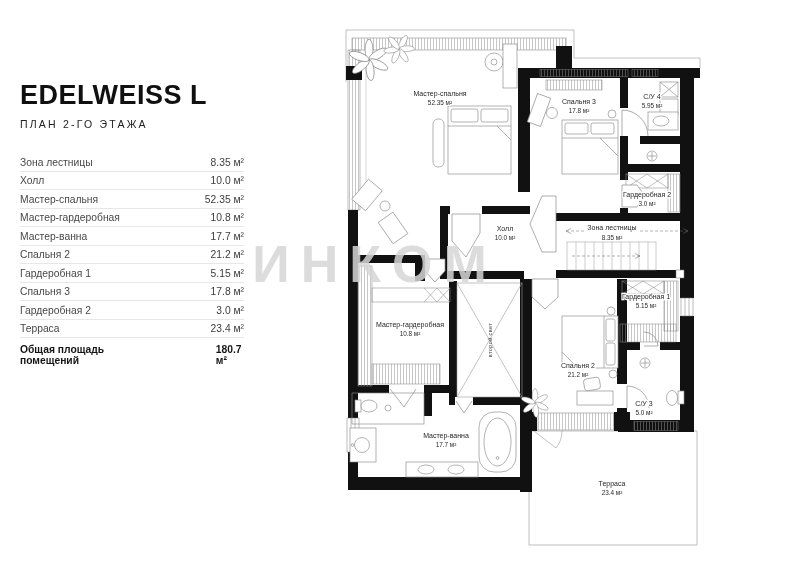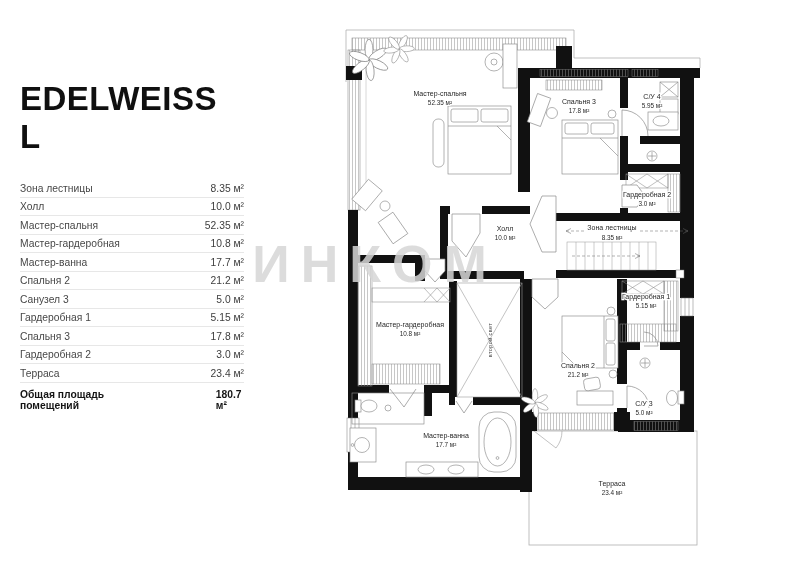--- a/index.html
+++ b/index.html
@@ -1,21 +1,21 @@
 <!DOCTYPE html>
 <html><head>
 <meta charset="utf-8">
 <style>
   html,body{margin:0;padding:0;}
   body{
     width:800px;height:561px;position:relative;background:#fff;overflow:hidden;
     font-family:"Liberation Sans",sans-serif;
   }
   .left-panel{position:absolute;left:20px;top:80px;width:224px;}
-  .title{font-size:33px;font-weight:800;letter-spacing:.5px;color:#101010;margin:0;}
+  .title{font-size:27px;font-weight:800;letter-spacing:.5px;color:#101010;margin:0;}
   .subtitle{font-size:10.5px;letter-spacing:2.2px;color:#222;margin-top:7px;font-weight:500;}
   .area-table{margin-top:23px;}
   .trow{display:flex;justify-content:space-between;align-items:baseline;
         padding:3.5px 0 3px;border-bottom:1px solid #e7e7e7;
         font-size:10.3px;color:#474747;}
   .trow .tvalue{color:#3d3d3d;}
   .trow.total{font-weight:bold;color:#141414;border-bottom:none;padding-top:6px;gap:44px;}
   .trow.total .tvalue{color:#141414;margin-left:48px;}
   .plan-wrap{position:absolute;left:330px;top:12px;width:380px;height:540px;}
   svg text{font-family:"Liberation Sans",sans-serif;}
@@ -28,20 +28,21 @@
              opacity:.85;pointer-events:none;z-index:5;}
   .wm1{font-size:52px;font-weight:700;letter-spacing:11px;line-height:1;color:#d6d6d6;}
   .wm2{font-size:24px;font-weight:700;letter-spacing:2px;margin-top:1px;
        font-family:"Liberation Serif",serif;color:#dadada;}
 </style>
 </head>
 <body>
 
 <div class="left-panel">
   <h1 class="title">EDELWEISS L</h1>
+  <div class="subtitle">ПЛАН 2-ГО ЭТАЖА</div>
   <div class="area-table">
     <div class="trow">
         <span class="tlabel">Зона лестницы</span>
         <span class="tvalue">8.35 м²</span>
       </div>
     <div class="trow">
         <span class="tlabel">Холл</span>
         <span class="tvalue">10.0 м²</span>
       </div>
     <div class="trow">
@@ -52,24 +53,20 @@
         <span class="tlabel">Мастер-гардеробная</span>
         <span class="tvalue">10.8 м²</span>
       </div>
     <div class="trow">
         <span class="tlabel">Мастер-ванна</span>
         <span class="tvalue">17.7 м²</span>
       </div>
     <div class="trow">
         <span class="tlabel">Спальня 2</span>
         <span class="tvalue">21.2 м²</span>
-      </div>
-    <div class="trow">
-        <span class="tlabel">Санузел 3</span>
-        <span class="tvalue">5.0 м²</span>
       </div>
     <div class="trow">
         <span class="tlabel">Гардеробная 1</span>
         <span class="tvalue">5.15 м²</span>
       </div>
     <div class="trow">
         <span class="tlabel">Спальня 3</span>
         <span class="tvalue">17.8 м²</span>
       </div>
     <div class="trow">

